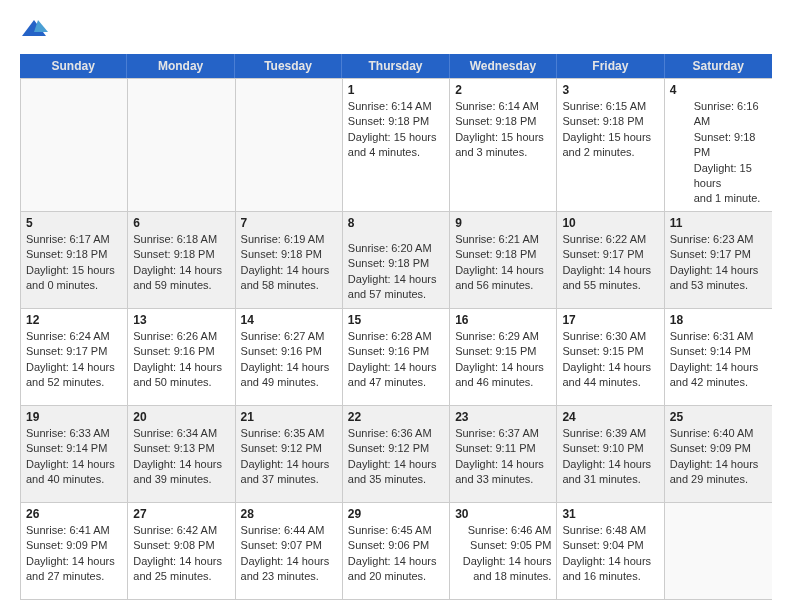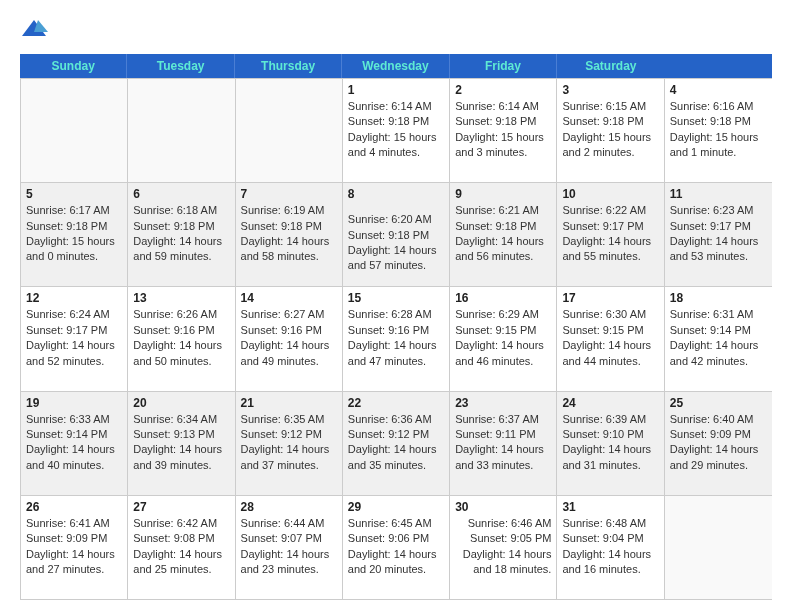--- a/index.html
+++ b/index.html
@@ -56,21 +56,21 @@
       flex: 1;
       display: flex;
       flex-direction: column;
     }
     .cal-header-row {
       display: grid;
       grid-template-columns: repeat(7, 1fr);
       background: #2563c7;
     }
     .cal-header-cell {
-      color: #5eead4;
+      color: #e5e5e5;
       font-size: 12px;
       font-weight: bold;
       text-align: center;
       padding: 5px 2px;
       border-right: 1px solid #4a7ed4;
     }
     .cal-header-cell:last-child { border-right: none; }
     .cal-body {
       display: flex;
       flex-direction: column;
@@ -125,20 +125,21 @@
     </div>
     <div class="title-area">
       <div class="cal-title"></div>
       <div class="cal-subtitle"></div>
     </div>
   </div>
 
   <div class="calendar">
     <div class="cal-header-row">
     <div class="cal-header-cell">Sunday</div>
+        <div class="cal-header-cell">Monday</div>
         <div class="cal-header-cell">Tuesday</div>
         <div class="cal-header-cell">Thursday</div>
         <div class="cal-header-cell">Wednesday</div>
         <div class="cal-header-cell">Friday</div>
         <div class="cal-header-cell">Saturday</div>
       </div>
     <div class="cal-body">
     <div class="cal-week">
           <div class="cal-cell empty"></div>
           <div class="cal-cell empty"></div>
@@ -159,21 +160,21 @@
           </div>
           <div class="cal-cell">
             <div class="day-number">3</div>
             <div class="day-info" style="white-space: pre-line;">Sunrise: 6:15 AM
 Sunset: 9:18 PM
 Daylight: 15 hours
 and 2 minutes.</div>
           </div>
           <div class="cal-cell">
             <div class="day-number">4</div>
-            <div class="day-info" style="white-space: pre-line;">Sunrise: 6:16 AM
+            <div class="day-info" style="white-space: pre-line; margin-left: 24px;">Sunrise: 6:16 AM
 Sunset: 9:18 PM
 Daylight: 15 hours
 and 1 minute.</div>
           </div>
         </div>
         <div class="cal-week">
           <div class="cal-cell shaded">
             <div class="day-number">5</div>
             <div class="day-info" style="white-space: pre-line;">Sunrise: 6:17 AM
 Sunset: 9:18 PM

